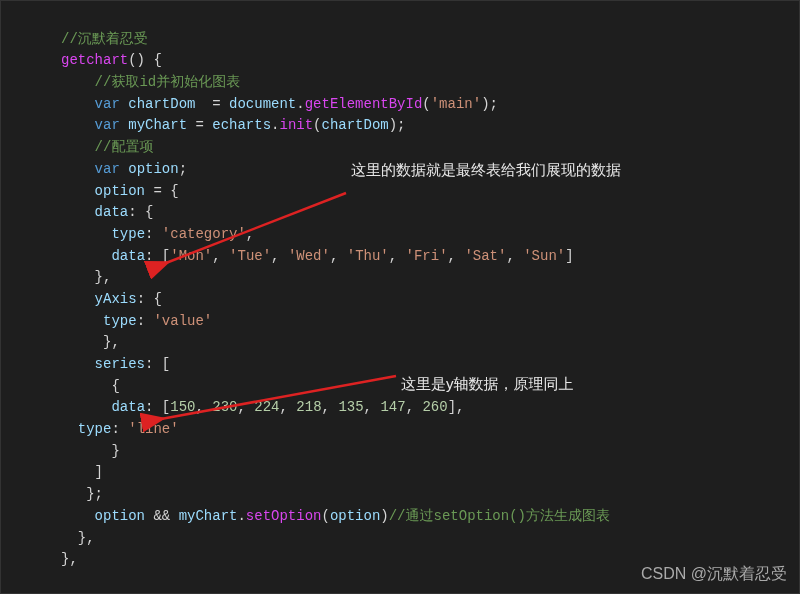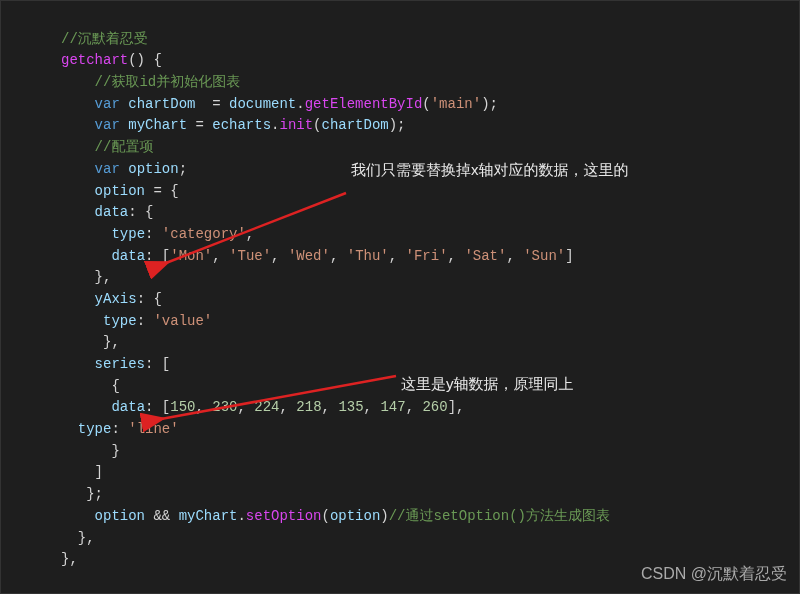--- a/index.html
+++ b/index.html
@@ -76,21 +76,21 @@
   <span class="id">type</span><span class="pn">: </span><span class="str">'line'</span>
       <span class="pn">}</span>
     <span class="pn">]</span>
    <span class="pn">};</span>
     <span class="id">option</span><span class="op"> &amp;&amp; </span><span class="id">myChart</span><span class="pn">.</span><span class="fn">setOption</span><span class="pn">(</span><span class="id">option</span><span class="pn">)</span><span class="cm">//通过setOption()方法生成图表</span>
   <span class="pn">},</span>
 <span class="pn">},</span>
 </div>
 
 <div class="annot" style="left:350px; top:158px;">
-  <div>我们只需要替换掉x轴对应的数据，这里的</div>
+  <div>这里的数据就是最终表给我们展现的数据</div>
 </div>
 
 <div class="annot" style="left:400px; top:372px;">
   <span>这里是y轴数据，原理同上</span>
 </div>
 
 <svg class="arrows">
   <defs>
     <marker id="ah" markerWidth="10" markerHeight="8" refX="2" refY="4" orient="auto">
       <path d="M10,0 L0,4 L10,8 Z" fill="#d22"></path>

